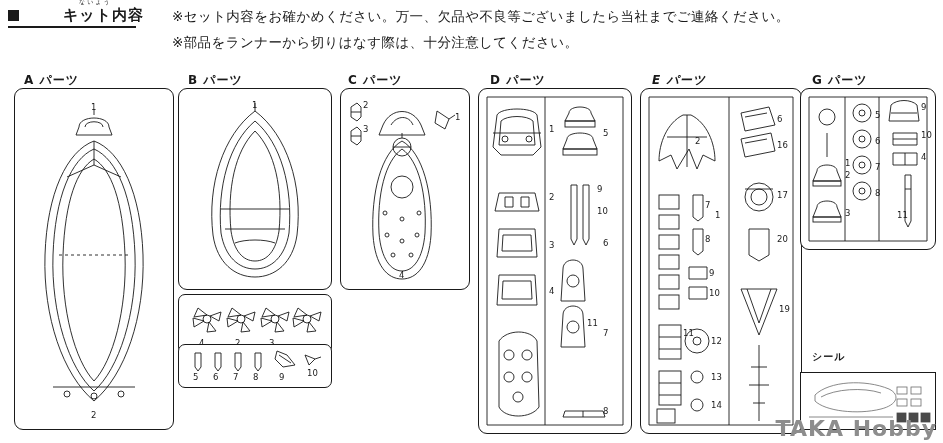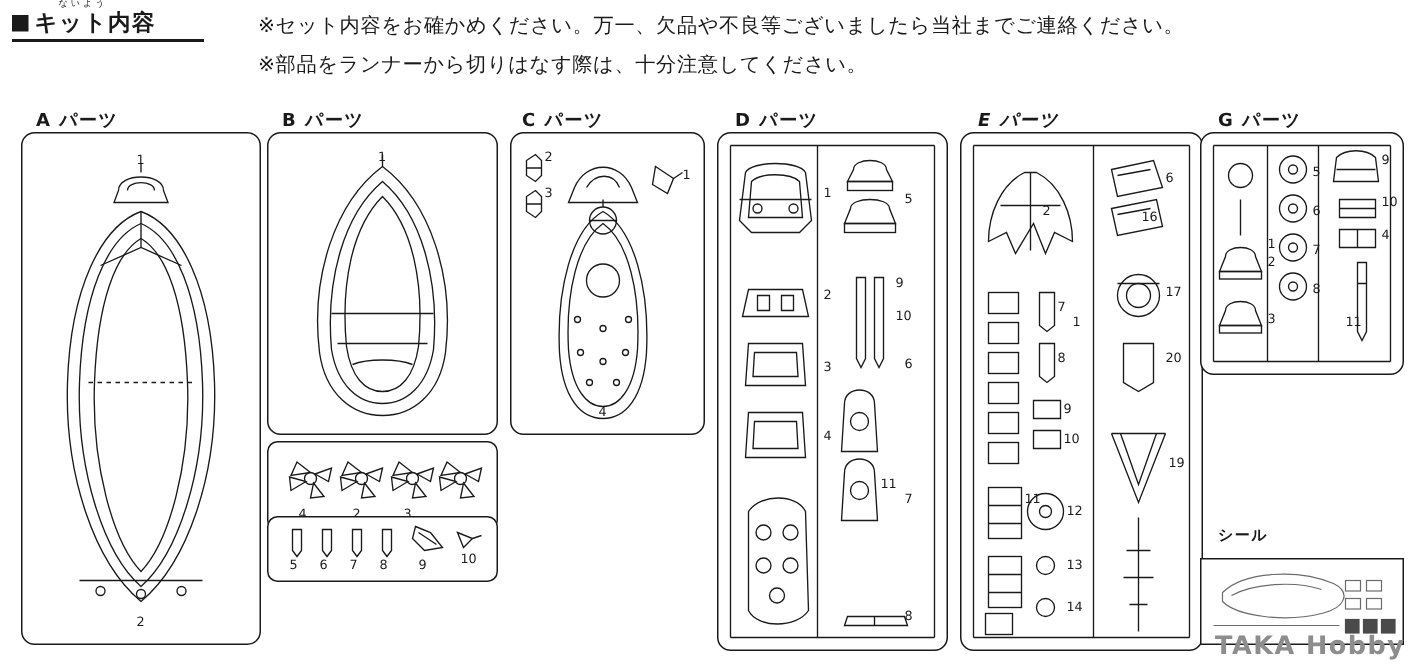--- a/index.html
+++ b/index.html
@@ -10,21 +10,21 @@
     color:#1a1a1a;
     position:relative;
     overflow:hidden;
   }
   .page{position:relative;width:943px;height:443px;}
 
   
   .hdr-title{
     position:absolute;left:8px;top:6px;
     display:flex;align-items:center;
-    font-size:15px;font-weight:bold;letter-spacing:1px;
+    font-size:15px;font-weight:bold;letter-spacing:1px;gap:40px;
   }
   .hdr-title .sq{
     width:11px;height:11px;background:#1a1a1a;margin-right:4px;
   }
   .hdr-title .ttl{position:relative;}
   .hdr-title .ruby{
     position:absolute;left:16px;top:-8px;
     font-size:6px;font-weight:normal;letter-spacing:2px;
   }
   .hdr-rule{
@@ -52,21 +52,21 @@
   }
   svg{display:block;}
   .sv{position:absolute;left:0;top:0;}
 
   
   .seal-label{position:absolute;font-size:10px;font-weight:bold;letter-spacing:1px;}
   .seal-box{position:absolute;border:1px solid #1a1a1a;background:#fff;}
 
   .watermark{
     position:absolute;right:6px;bottom:2px;
-    font-size:17px;font-weight:bold;color:#8d8d8d;letter-spacing:1px;
+    font-size:22px;font-weight:bold;color:#8d8d8d;letter-spacing:1px;
     font-family:"DejaVu Sans","Liberation Sans",sans-serif;
   }
 </style>
 </head>
 <body>
 
 <div class="page">
 
   <div class="hdr-title">
     <span class="sq"></span>
@@ -342,21 +342,21 @@
 
         <line x1="118" y1="256" x2="118" y2="332"></line>
         <path d="M110 278 L126 278"></path>
         <path d="M108 296 L128 296"></path>
         <path d="M112 314 L124 314"></path>
       </g>
     </svg>
     <div class="num" style="left:54px;top:48px;">2</div>
     <div class="num" style="left:74px;top:122px;">1</div>
     <div class="num" style="left:136px;top:26px;">6</div>
-    <div class="num" style="left:120px;top:52px;">16</div>
+    <div class="num" style="left:136px;top:52px;">16</div>
     <div class="num" style="left:64px;top:112px;">7</div>
     <div class="num" style="left:64px;top:146px;">8</div>
     <div class="num" style="left:68px;top:180px;">9</div>
     <div class="num" style="left:68px;top:200px;">10</div>
     <div class="num" style="left:136px;top:102px;">17</div>
     <div class="num" style="left:136px;top:146px;">20</div>
     <div class="num" style="left:138px;top:216px;">19</div>
     <div class="num" style="left:42px;top:240px;">11</div>
     <div class="num" style="left:70px;top:248px;">12</div>
     <div class="num" style="left:70px;top:284px;">13</div>

